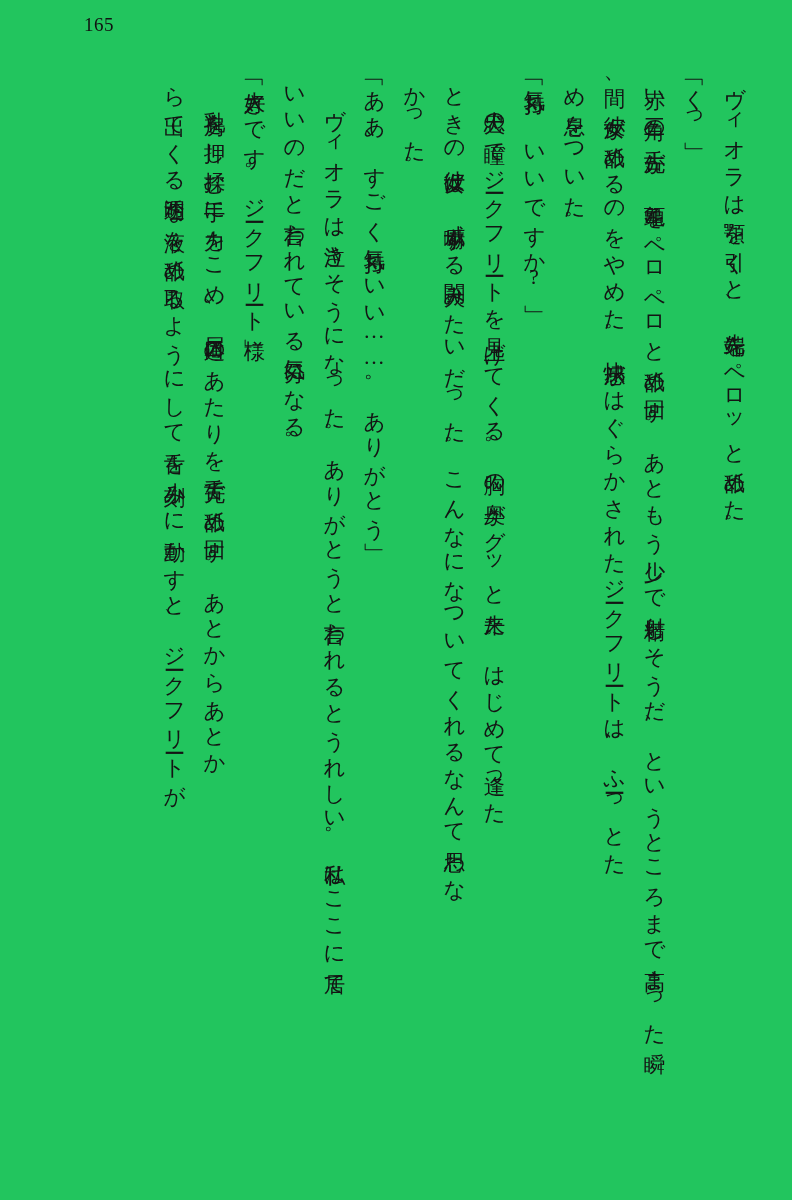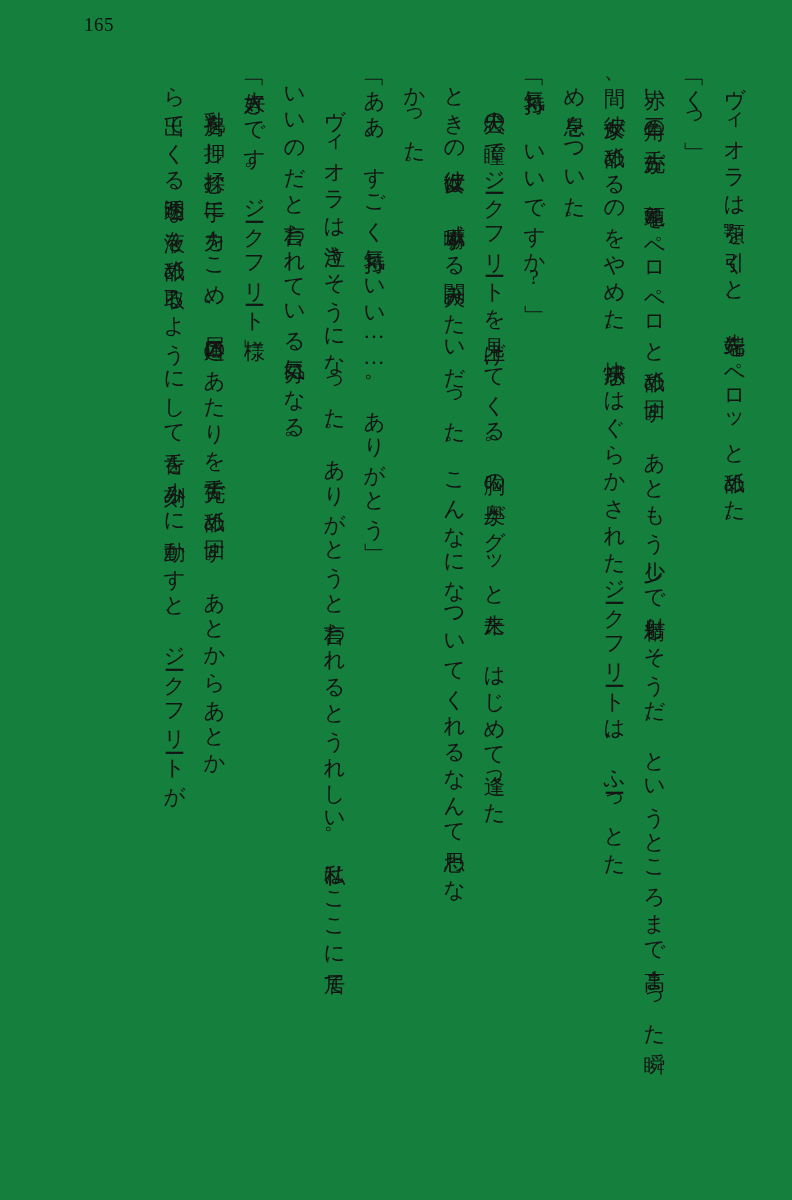--- a/index.html
+++ b/index.html
@@ -12,21 +12,21 @@
     height: 1200px;
     position: relative;
     font-family: "Liberation Serif", "DejaVu Serif", serif;
     color: #1a1a1a;
     overflow: hidden;
   }
 
   .page {
     position: absolute;
     inset: 0;
-    background: #15803d;
+    background: #22c55e;
   }
 
   
   .page-number {
     position: absolute;
     top: 14px;
     left: 84px;
     font-size: 19px;
     letter-spacing: 0.5px;
     font-family: "Liberation Serif", "DejaVu Serif", serif;

